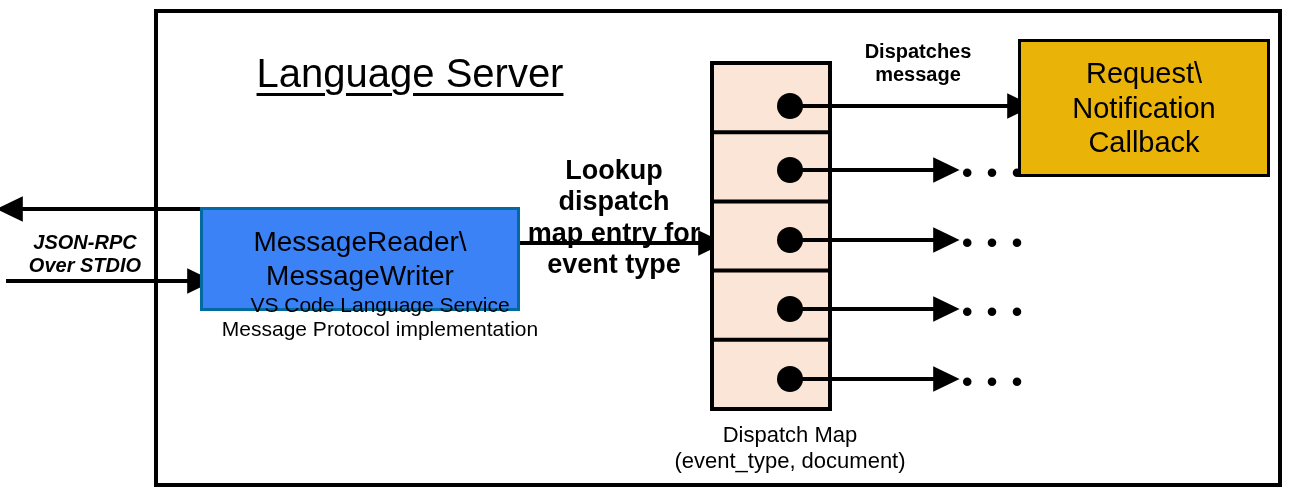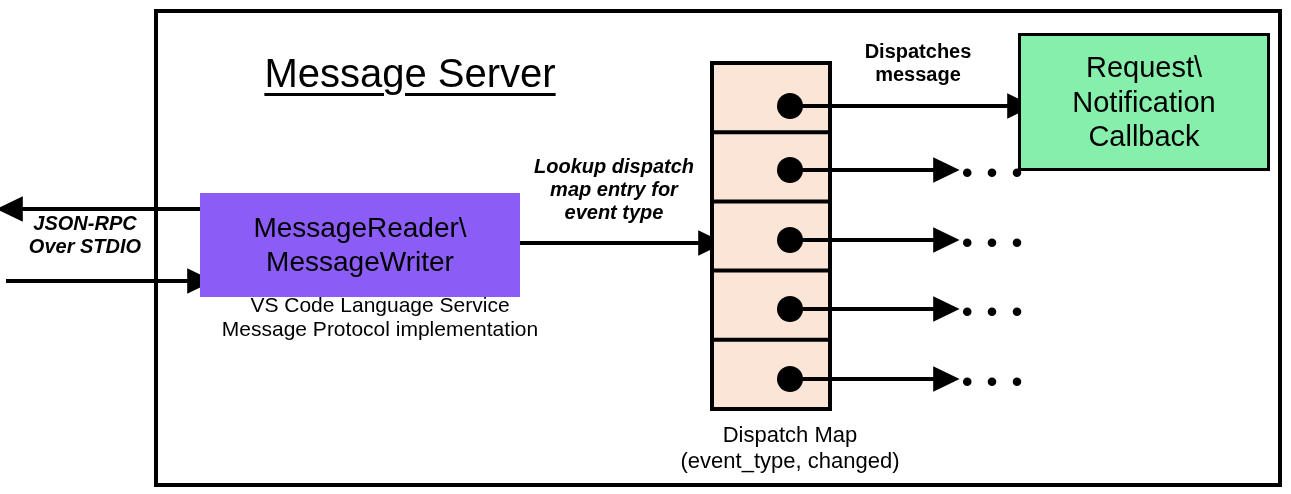--- a/index.html
+++ b/index.html
@@ -8,34 +8,34 @@
   #svg-layer{position:absolute;left:0;top:0;width:1291px;height:494px;}
   .txt{position:absolute;text-align:center;line-height:1.16;color:#000;white-space:pre-line;}
   .boxlabel{position:absolute;display:flex;align-items:center;justify-content:center;
             text-align:center;line-height:1.2;box-sizing:border-box;}
 
   
   #title-text{left:200px;top:50px;width:420px;font-size:40px;text-decoration:underline;
               text-underline-offset:6px;text-decoration-thickness:3px;}
 
   
-  #mrw-box{left:200px;top:193px;width:320px;height:104px;background:#8b5cf6;
-           border:3px solid #8b5cf6;font-size:28px;}
+  #mrw-box{left:200px;top:207px;width:320px;height:104px;background:#3b82f6;
+           border:3px solid #0369a1;font-size:28px;}
   #mrw-caption{left:190px;top:293px;width:380px;font-size:21px;}
 
   
-  #jsonrpc-label{left:10px;top:212px;width:150px;font-size:20px;font-style:italic;font-weight:600;}
-  #lookup-label{left:516px;top:155px;width:196px;font-size:20px;font-style:italic;font-weight:600;}
+  #jsonrpc-label{left:10px;top:231px;width:150px;font-size:20px;font-style:italic;font-weight:600;}
+  #lookup-label{left:516px;top:155px;width:196px;font-size:27px;font-weight:600;}
   #dispatches-label{left:828px;top:40px;width:180px;font-size:20px;font-weight:600;}
 
   
   #dm-caption{left:640px;top:422px;width:300px;font-size:22px;}
 
   
-  #cb-box{left:1018px;top:33px;width:252px;height:138px;background:#86efac;
+  #cb-box{left:1018px;top:39px;width:252px;height:138px;background:#eab308;
           border:3px solid #000;font-size:29px;}
   #cb-caption{left:1002px;top:188px;width:286px;font-size:21px;}
 
   .ellipsis{position:absolute;font-size:30px;font-weight:700;letter-spacing:3px;
             line-height:1;color:#000;}
 </style>
 </head>
 <body>
 
 <div id="stage">
@@ -74,39 +74,39 @@
     <line x1="790" y1="240" x2="938" y2="240" stroke="#000" stroke-width="4" marker-end="url(#ah)"></line>
     <circle cx="790" cy="240" r="13" fill="#000"></circle>
 
     <line x1="790" y1="309" x2="938" y2="309" stroke="#000" stroke-width="4" marker-end="url(#ah)"></line>
     <circle cx="790" cy="309" r="13" fill="#000"></circle>
 
     <line x1="790" y1="379" x2="938" y2="379" stroke="#000" stroke-width="4" marker-end="url(#ah)"></line>
     <circle cx="790" cy="379" r="13" fill="#000"></circle>
   </svg>
 
-  <div class="txt" id="title-text">Message Server</div>
+  <div class="txt" id="title-text">Language Server</div>
 
   <div class="txt" id="jsonrpc-label">JSON-RPC
 Over STDIO</div>
 
   <div class="boxlabel" id="mrw-box">MessageReader\
 MessageWriter</div>
   <div class="txt" id="mrw-caption">VS Code Language Service
 Message Protocol implementation</div>
 
   <div class="txt" id="lookup-label">Lookup dispatch
 map entry for
 event type</div>
 
   <div class="txt" id="dispatches-label">Dispatches
 message</div>
 
   <div class="txt" id="dm-caption">Dispatch Map
-(event_type, changed)</div>
+(event_type, document)</div>
 
   <div class="ellipsis" style="left:962px;top:158px;">• • •</div>
   <div class="ellipsis" style="left:962px;top:228px;">• • •</div>
   <div class="ellipsis" style="left:962px;top:297px;">• • •</div>
   <div class="ellipsis" style="left:962px;top:367px;">• • •</div>
 
   <div class="boxlabel" id="cb-box">Request\
 Notification
 Callback</div>
 

